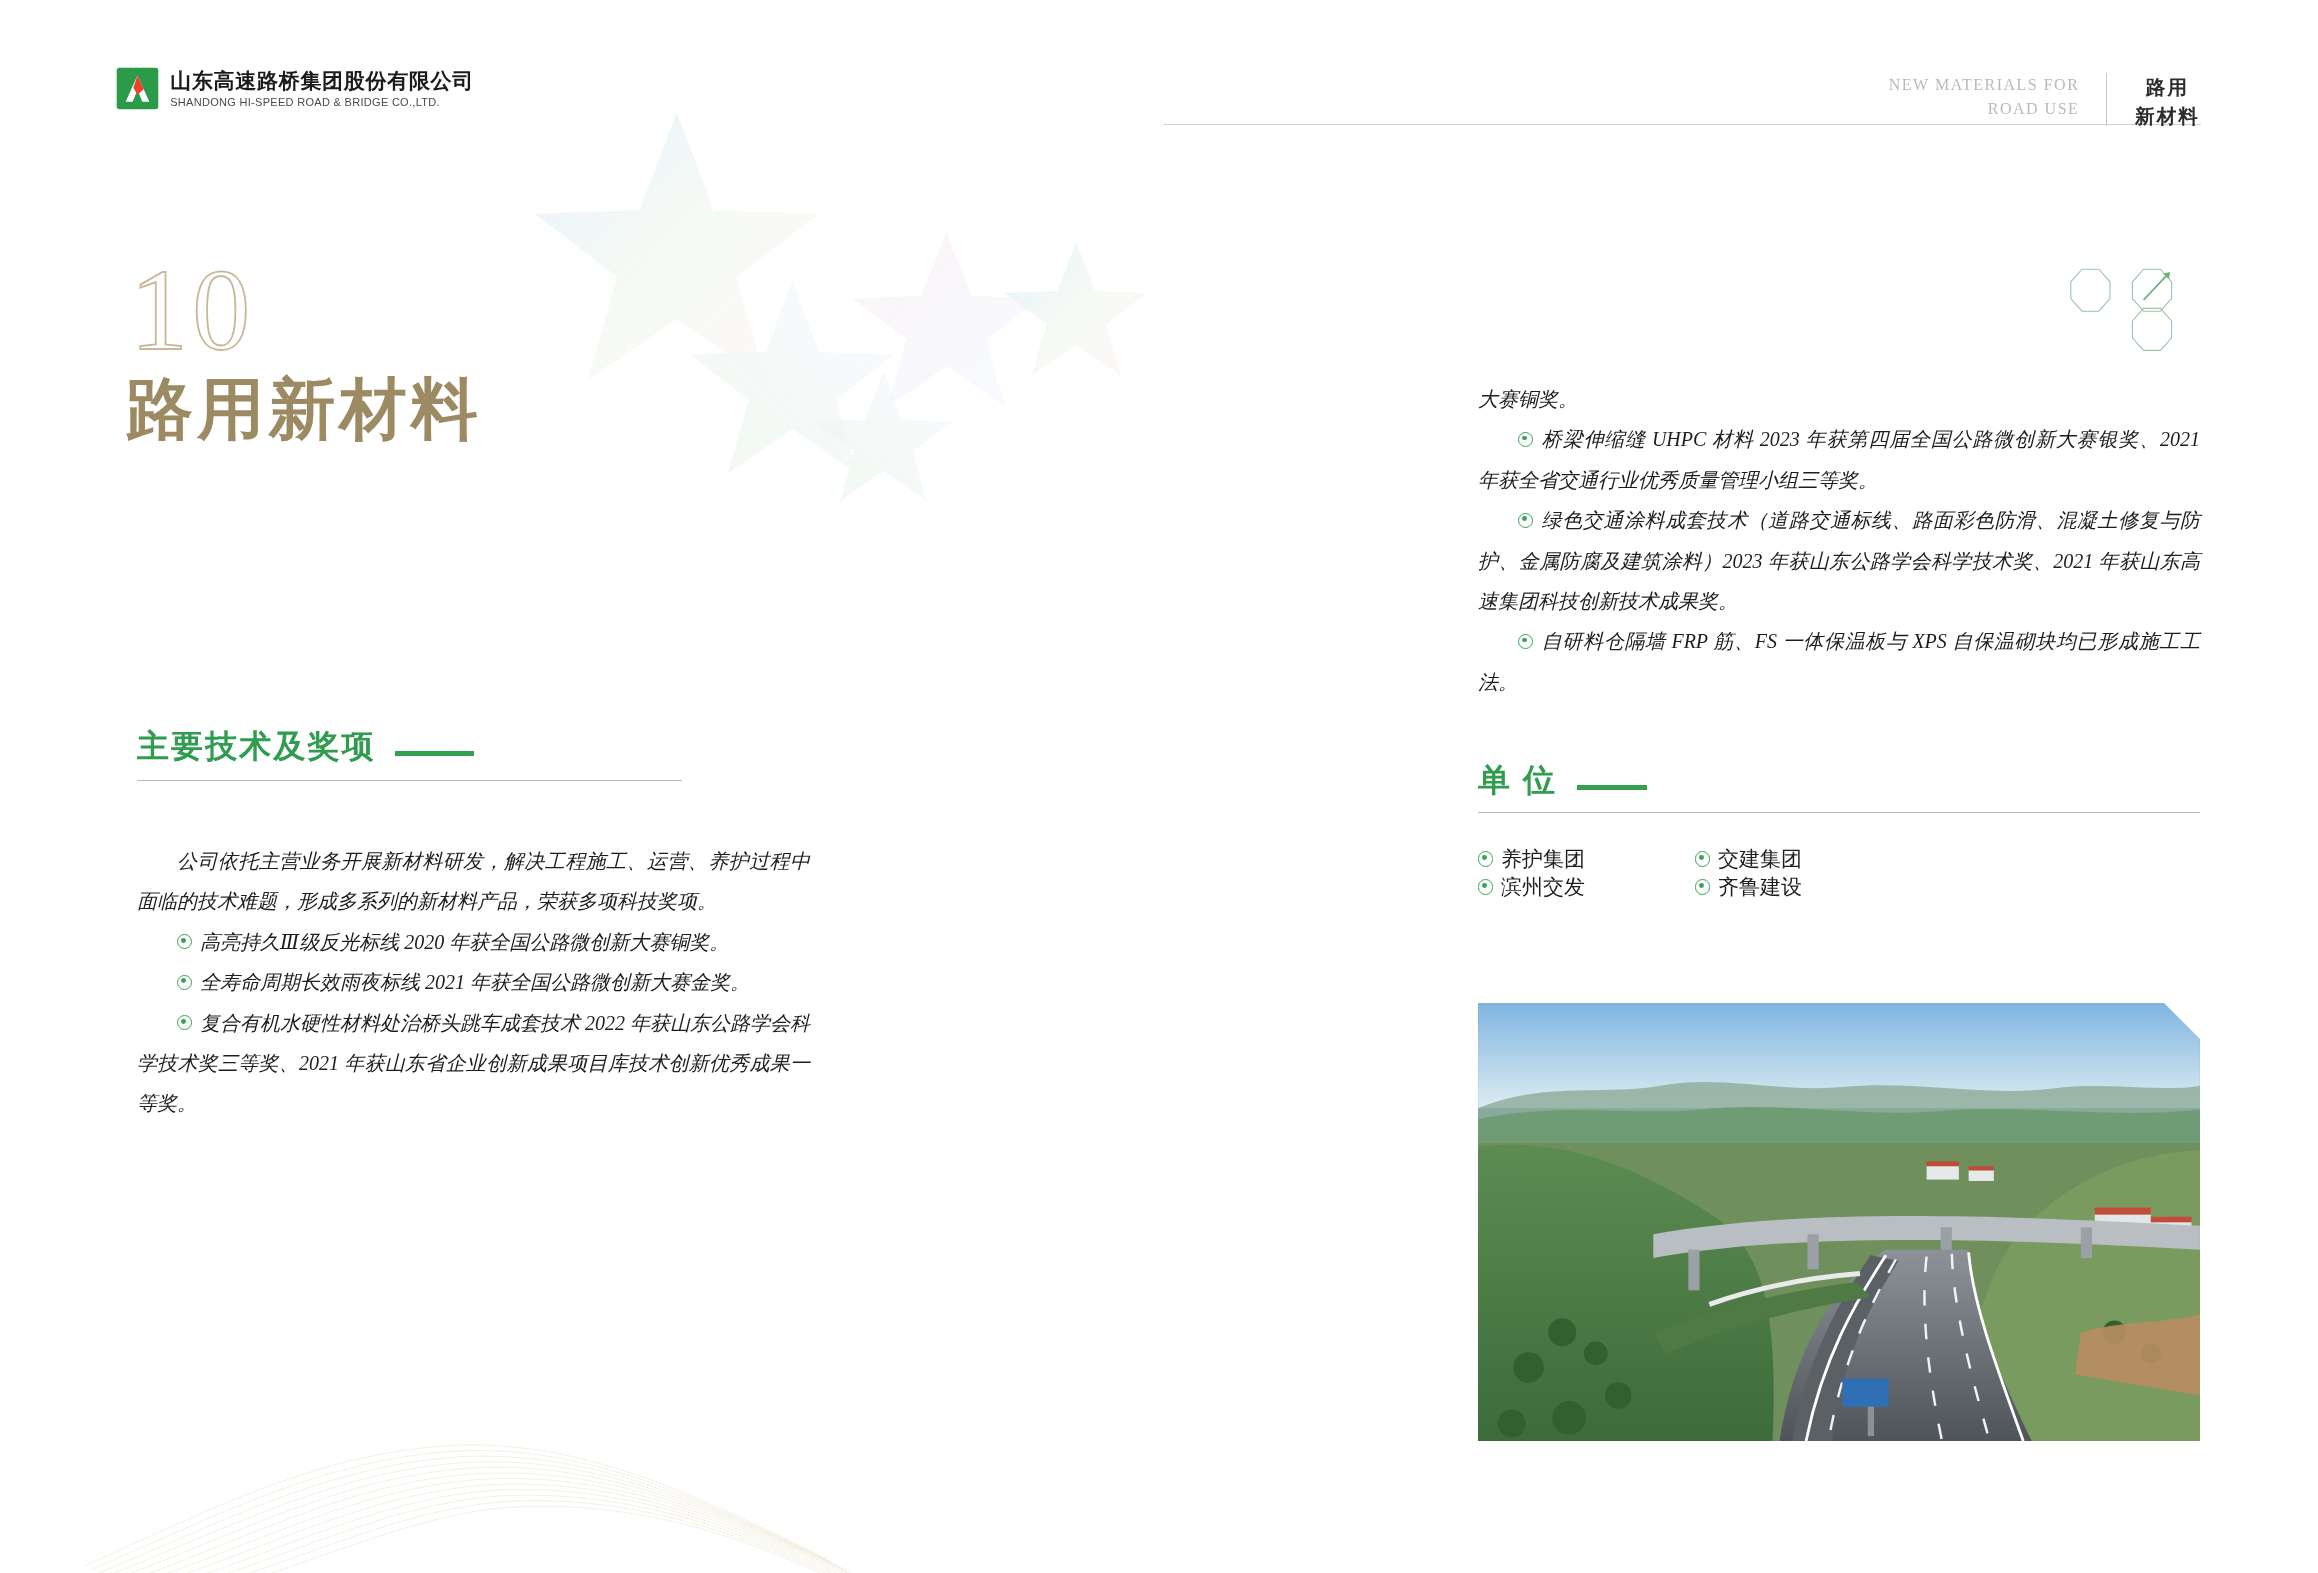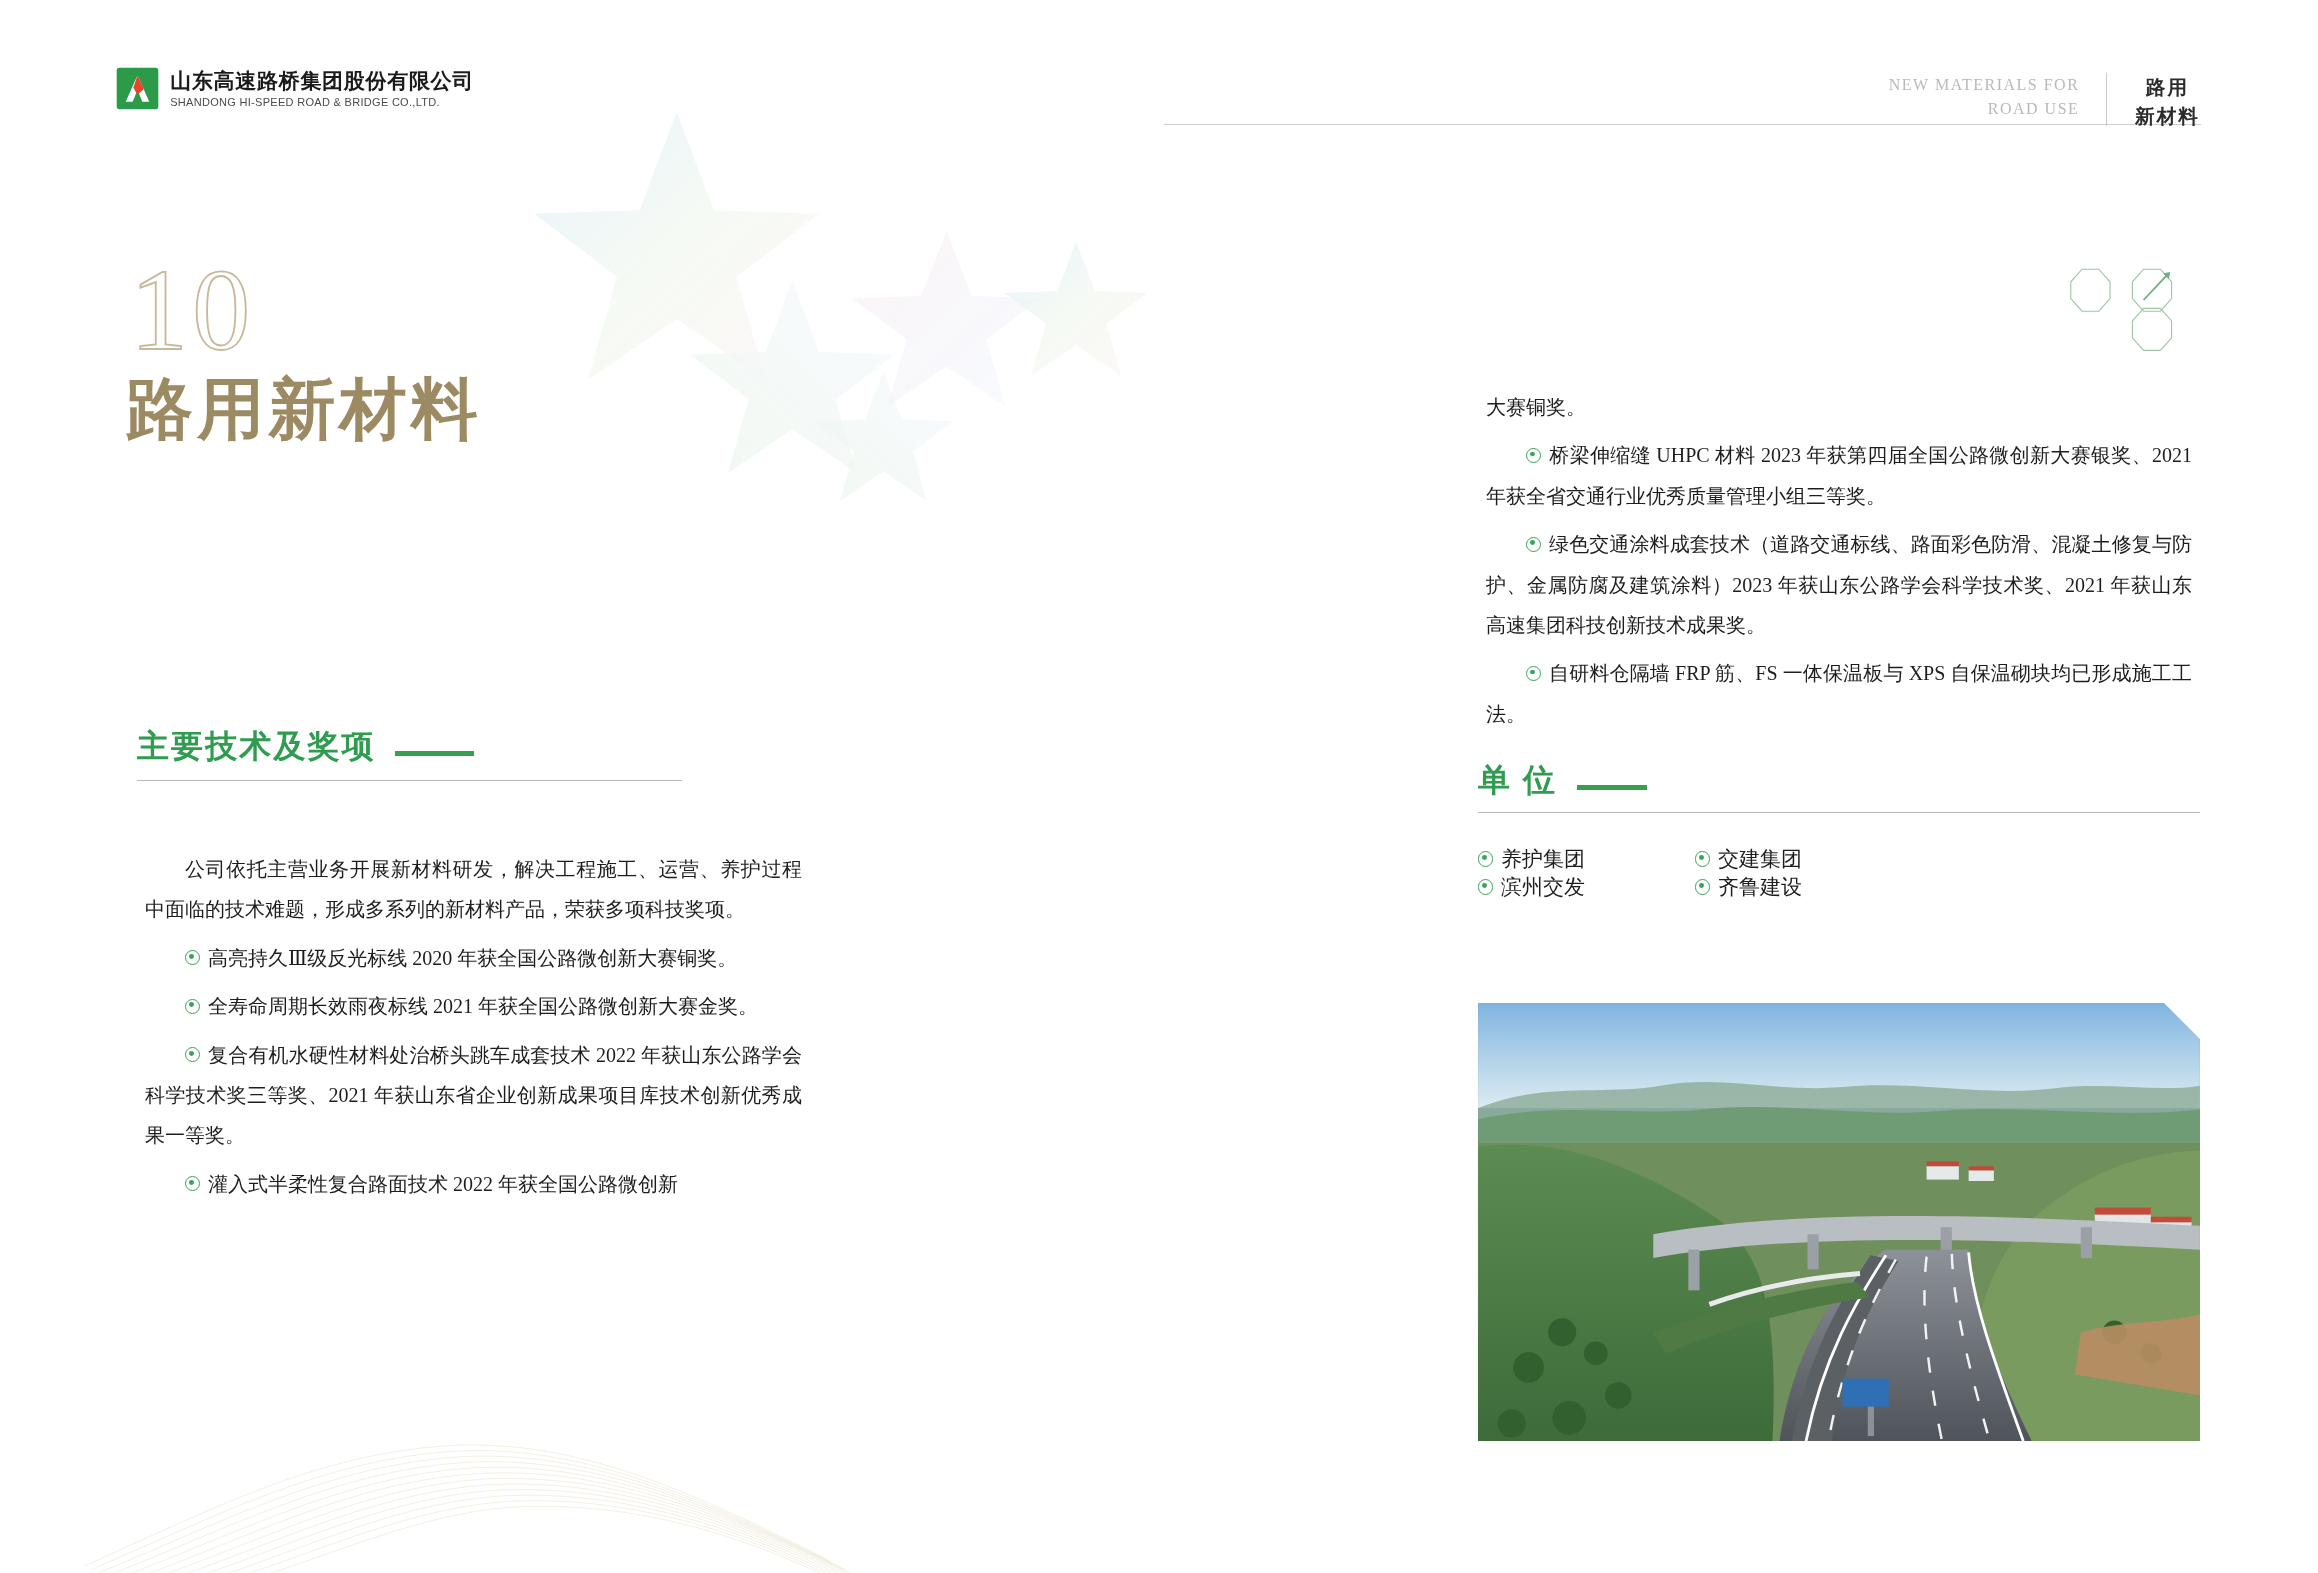--- a/index.html
+++ b/index.html
@@ -170,21 +170,21 @@
   #sec-unit .bar { width: 70px; }
 
   
   .col {
     position: absolute;
     font-size: 20px;
     line-height: 2.02;
     color: #1d1d1d;
     text-align: justify;
   }
-  .col p { margin: 8px; }
+  .col p { margin: 0; font-style: italic; }
   .col p.indent { text-indent: 2em; }
   .col p.bullet {
     text-indent: 2em;
     position: relative;
   }
   .bullet-dot {
     display: inline-block;
     width: 13.3px;
     height: 13.3px;
     border: 1.4px solid #3aa35a;
@@ -354,21 +354,20 @@
   <span class="title">单 位</span>
   <span class="bar"></span>
 </div>
 <div class="sec-underline" id="sec-unit-underline"></div>
 
 <div class="col" id="col-left">
     <p class="indent">公司依托主营业务开展新材料研发，解决工程施工、运营、养护过程中面临的技术难题，形成多系列的新材料产品，荣获多项科技奖项。</p>
     <p class="bullet"><span class="bullet-dot"></span><span>高亮持久Ⅲ级反光标线 2020 年获全国公路微创新大赛铜奖。</span></p>
     <p class="bullet"><span class="bullet-dot"></span><span>全寿命周期长效雨夜标线 2021 年获全国公路微创新大赛金奖。</span></p>
     <p class="bullet"><span class="bullet-dot"></span><span>复合有机水硬性材料处治桥头跳车成套技术 2022 年获山东公路学会科学技术奖三等奖、2021 年获山东省企业创新成果项目库技术创新优秀成果一等奖。</span></p>
-    <p class="bullet"><span class="bullet-dot"></span><span>灌入式半柔性复合路面技术 2022 年获全国公路微创新</span></p>
   </div>
 <div class="col" id="col-right">
     <p class="">大赛铜奖。</p>
     <p class="bullet"><span class="bullet-dot"></span><span>桥梁伸缩缝 UHPC 材料 2023 年获第四届全国公路微创新大赛银奖、2021 年获全省交通行业优秀质量管理小组三等奖。</span></p>
     <p class="bullet"><span class="bullet-dot"></span><span>绿色交通涂料成套技术（道路交通标线、路面彩色防滑、混凝土修复与防护、金属防腐及建筑涂料）2023 年获山东公路学会科学技术奖、2021 年获山东高速集团科技创新技术成果奖。</span></p>
     <p class="bullet"><span class="bullet-dot"></span><span>自研料仓隔墙 FRP 筋、FS 一体保温板与 XPS 自保温砌块均已形成施工工法。</span></p>
   </div>
 
 <div class="units" id="units-grid">
     <div class="unit-item">

